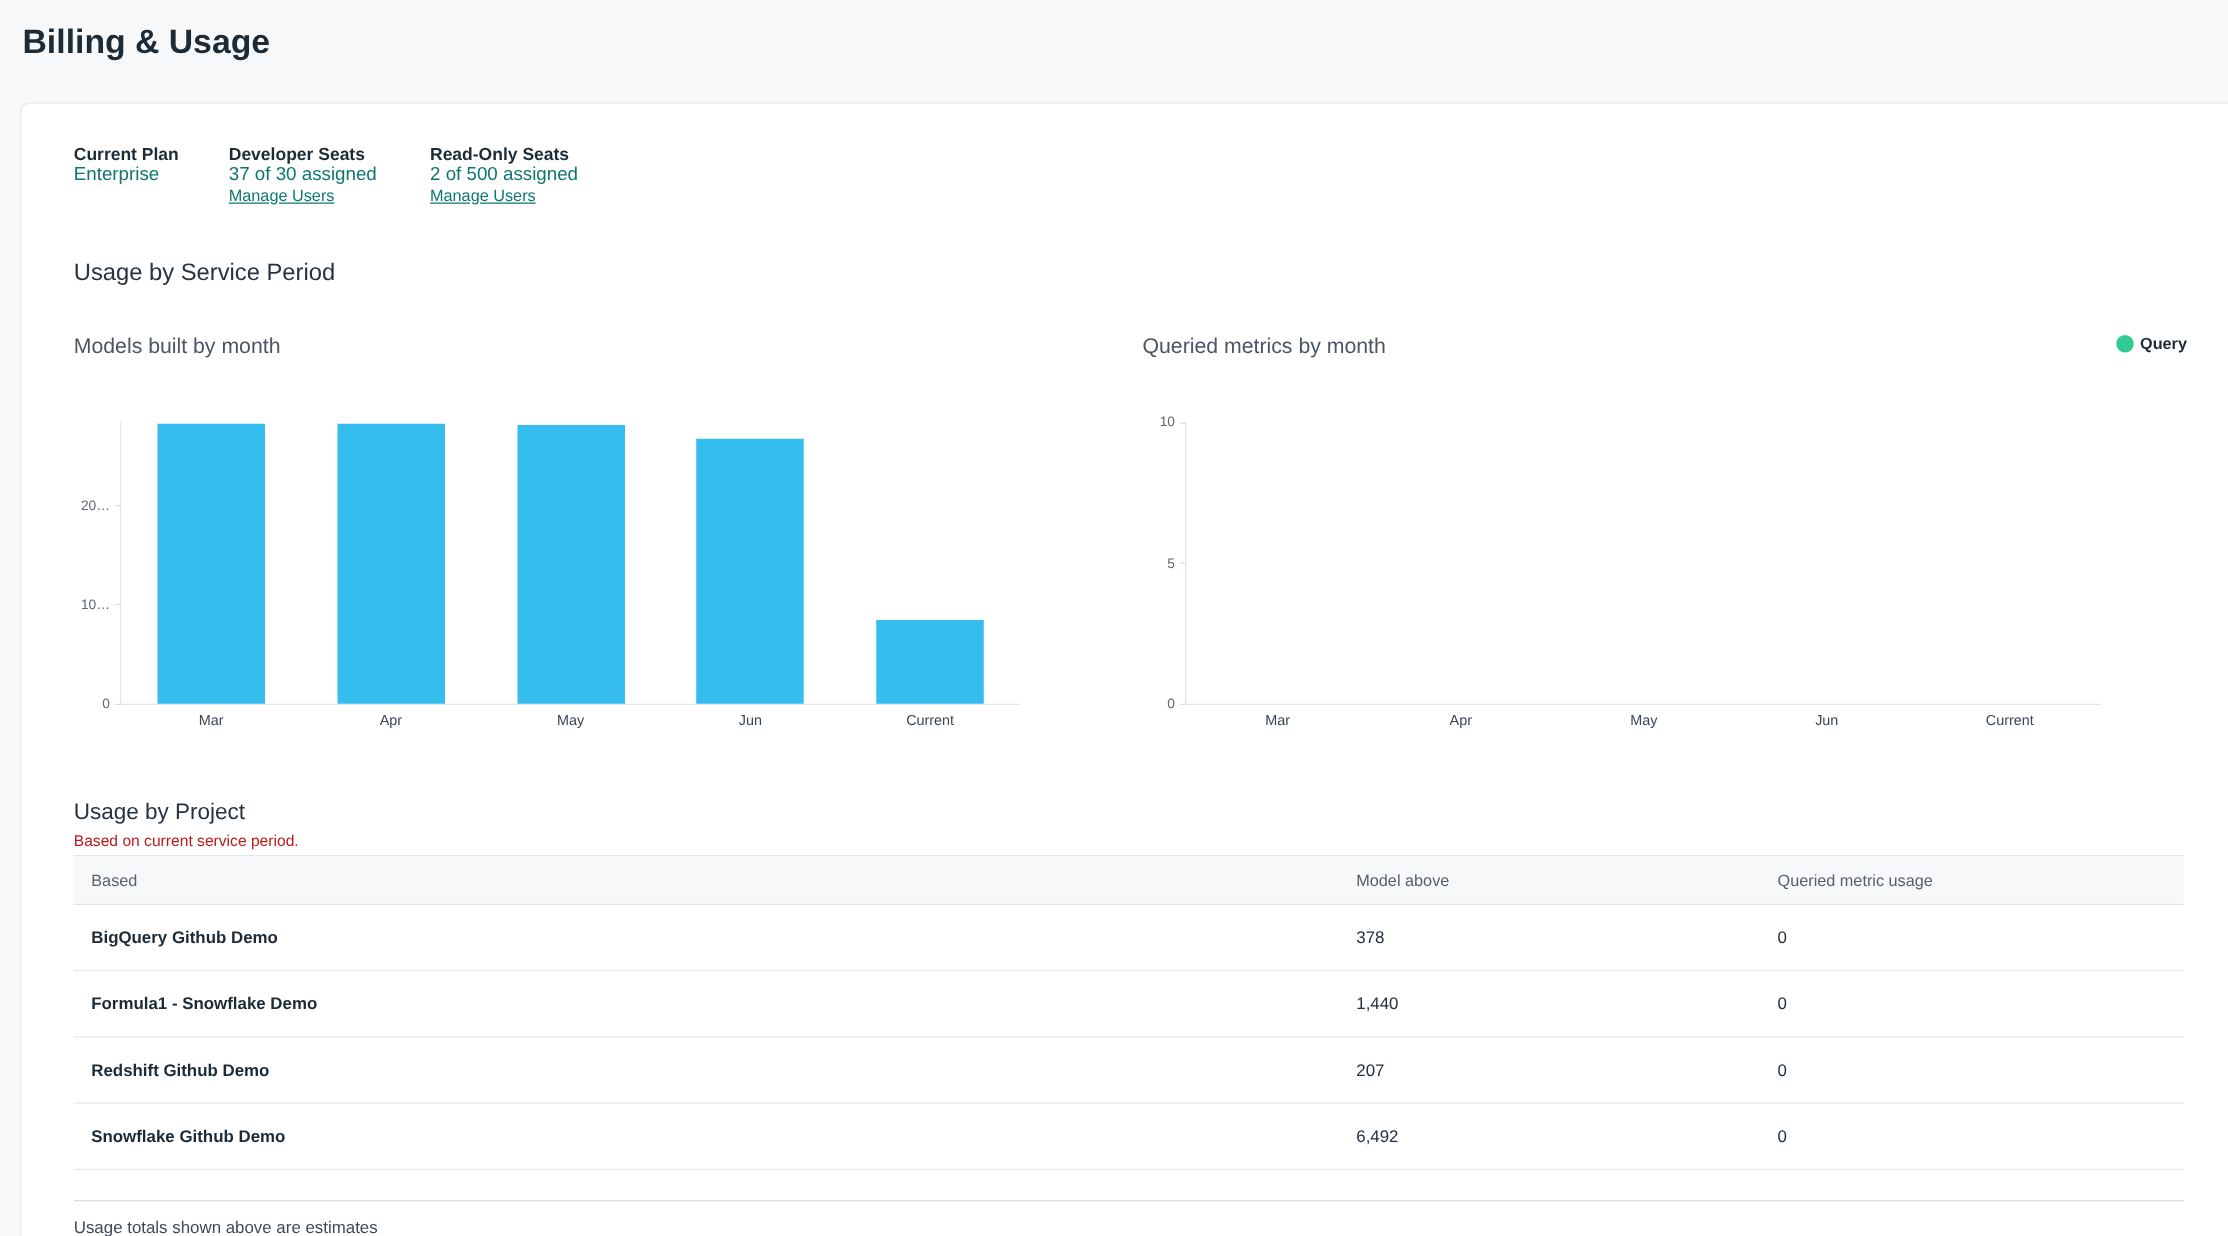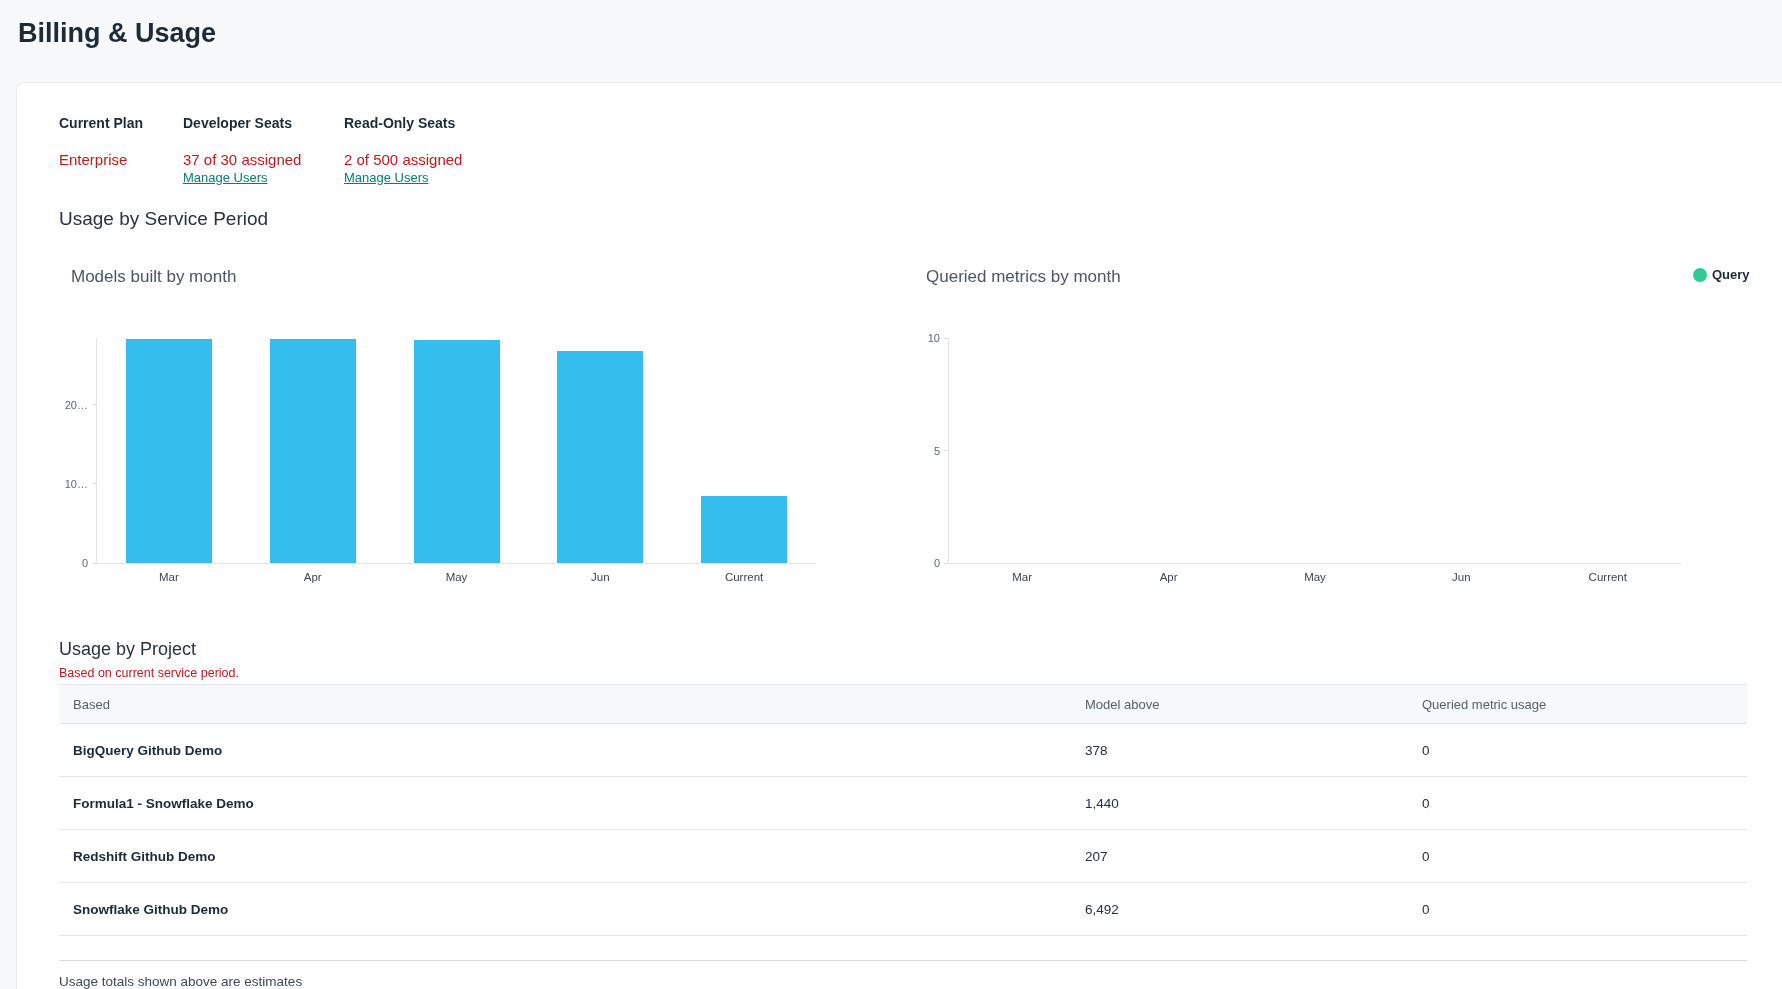--- a/index.html
+++ b/index.html
@@ -17,34 +17,34 @@
   .card {
     position: absolute; left: 16px; top: 82px;
     width: 1800px; height: 1200px;
     background: #FFFFFF;
     border: 1px solid #E8EAEC;
     border-radius: 8px 0 0 0;
   }
   
   .plan-col { position: absolute; top: 32px; }
   .plan-col .plan-label { font-size: 14px; font-weight: 700; color: #1C2B36; }
-  .plan-col .plan-value { margin-top: 20px; font-size: 15px; color: #b91c1c; }
+  .plan-col .plan-value { margin-top: 0; font-size: 15px; color: #0f766e; }
   .plan-col .plan-link {
     display: inline-block; margin-top: 0;
     font-size: 13px; color: #0C7A6F; text-decoration: underline; cursor: pointer;
   }
   .plan-col-1 { left: 42px; }
   .plan-col-2 { left: 166px; }
   .plan-col-3 { left: 327px; }
   
   .section-title-sp {
     position: absolute; left: 42px; top: 125px;
     font-size: 19px; color: #29333E;
   }
-  .chart-title { position: absolute; top: 184px; font-size: 17px; color: #4C5663; margin-left: 12px; }
+  .chart-title { position: absolute; top: 184px; font-size: 17px; color: #4C5663; }
   .chart-title-left { left: 42px; }
   .chart-title-right { left: 897px; }
   .legend { position: absolute; left: 1676px; top: 184px; display: flex; align-items: flex-end; gap: 5px; }
   .legend-dot { width: 14px; height: 14px; border-radius: 50%; background: #2FCB92; }
   .legend-label { font-size: 13px; font-weight: 700; color: #1C2B36; }
   
   .plot {
     position: absolute;
     border-left: 1px solid #E3E6E9;
     border-bottom: 1px solid #E3E6E9;

